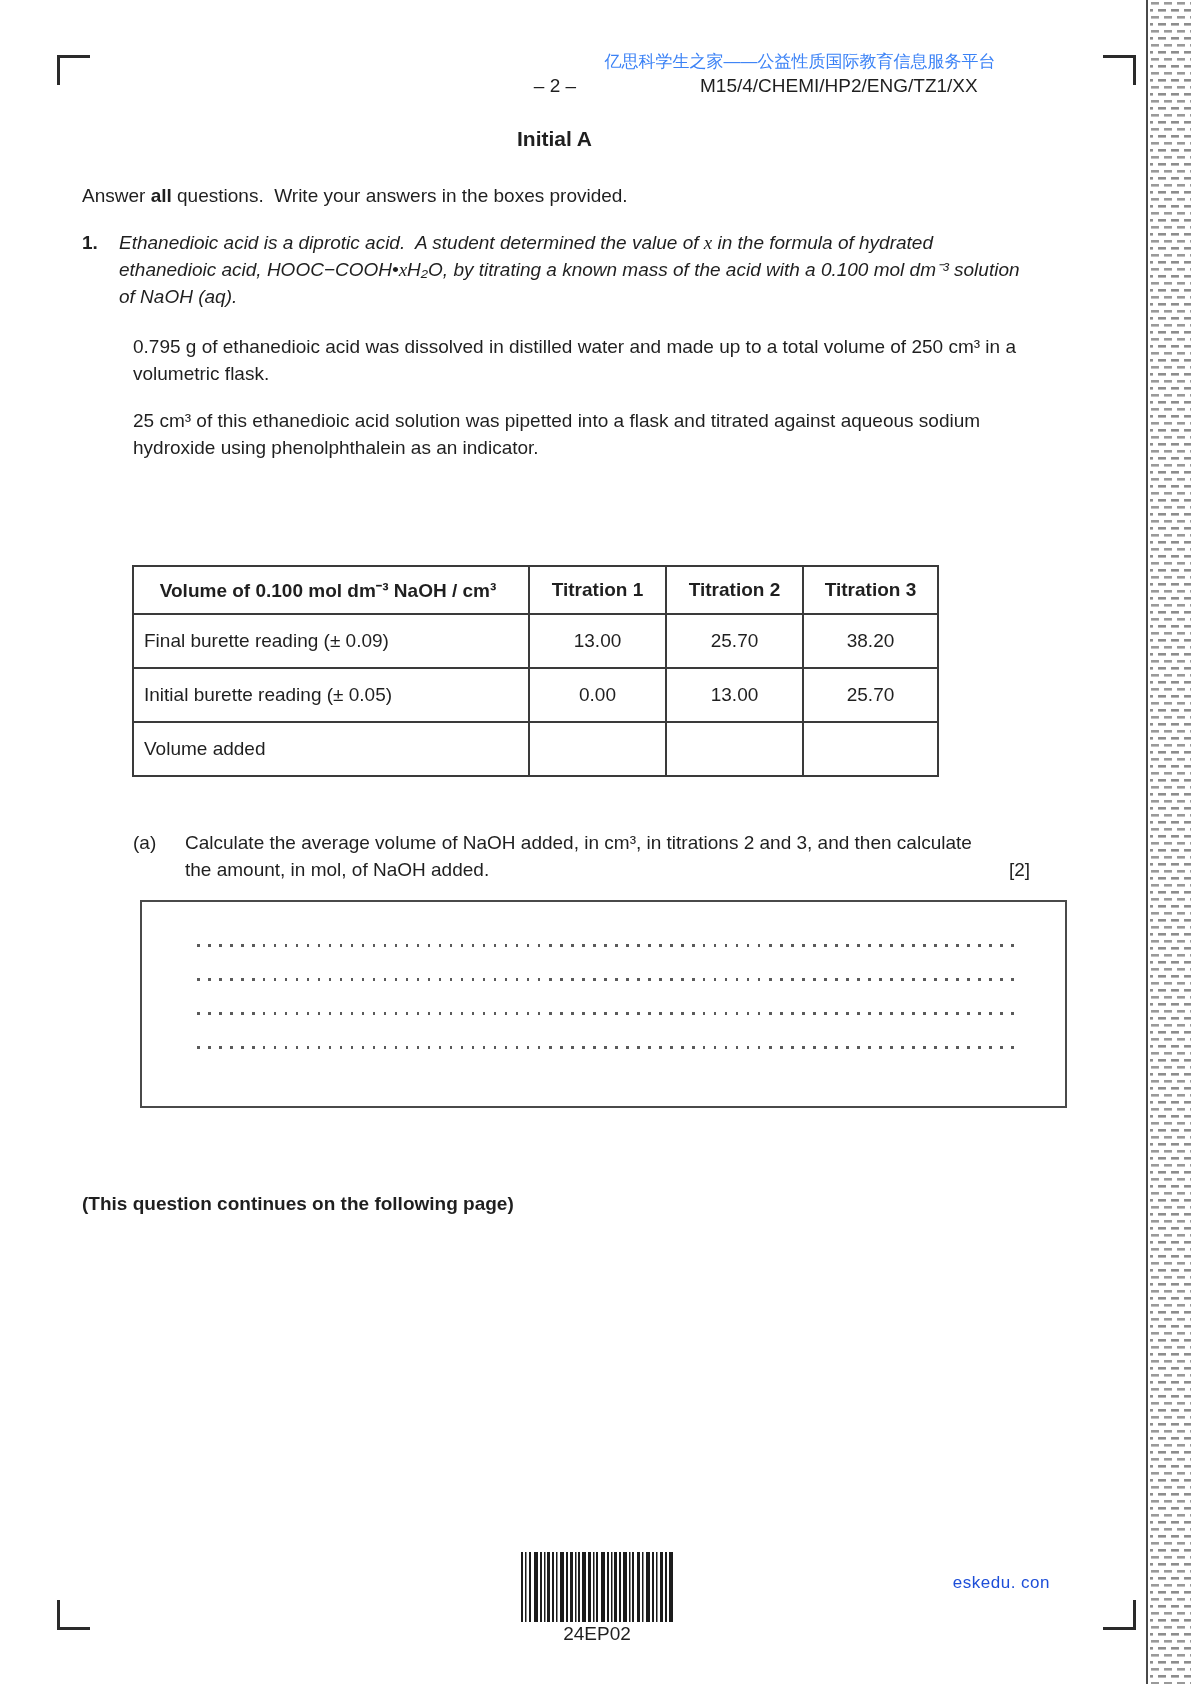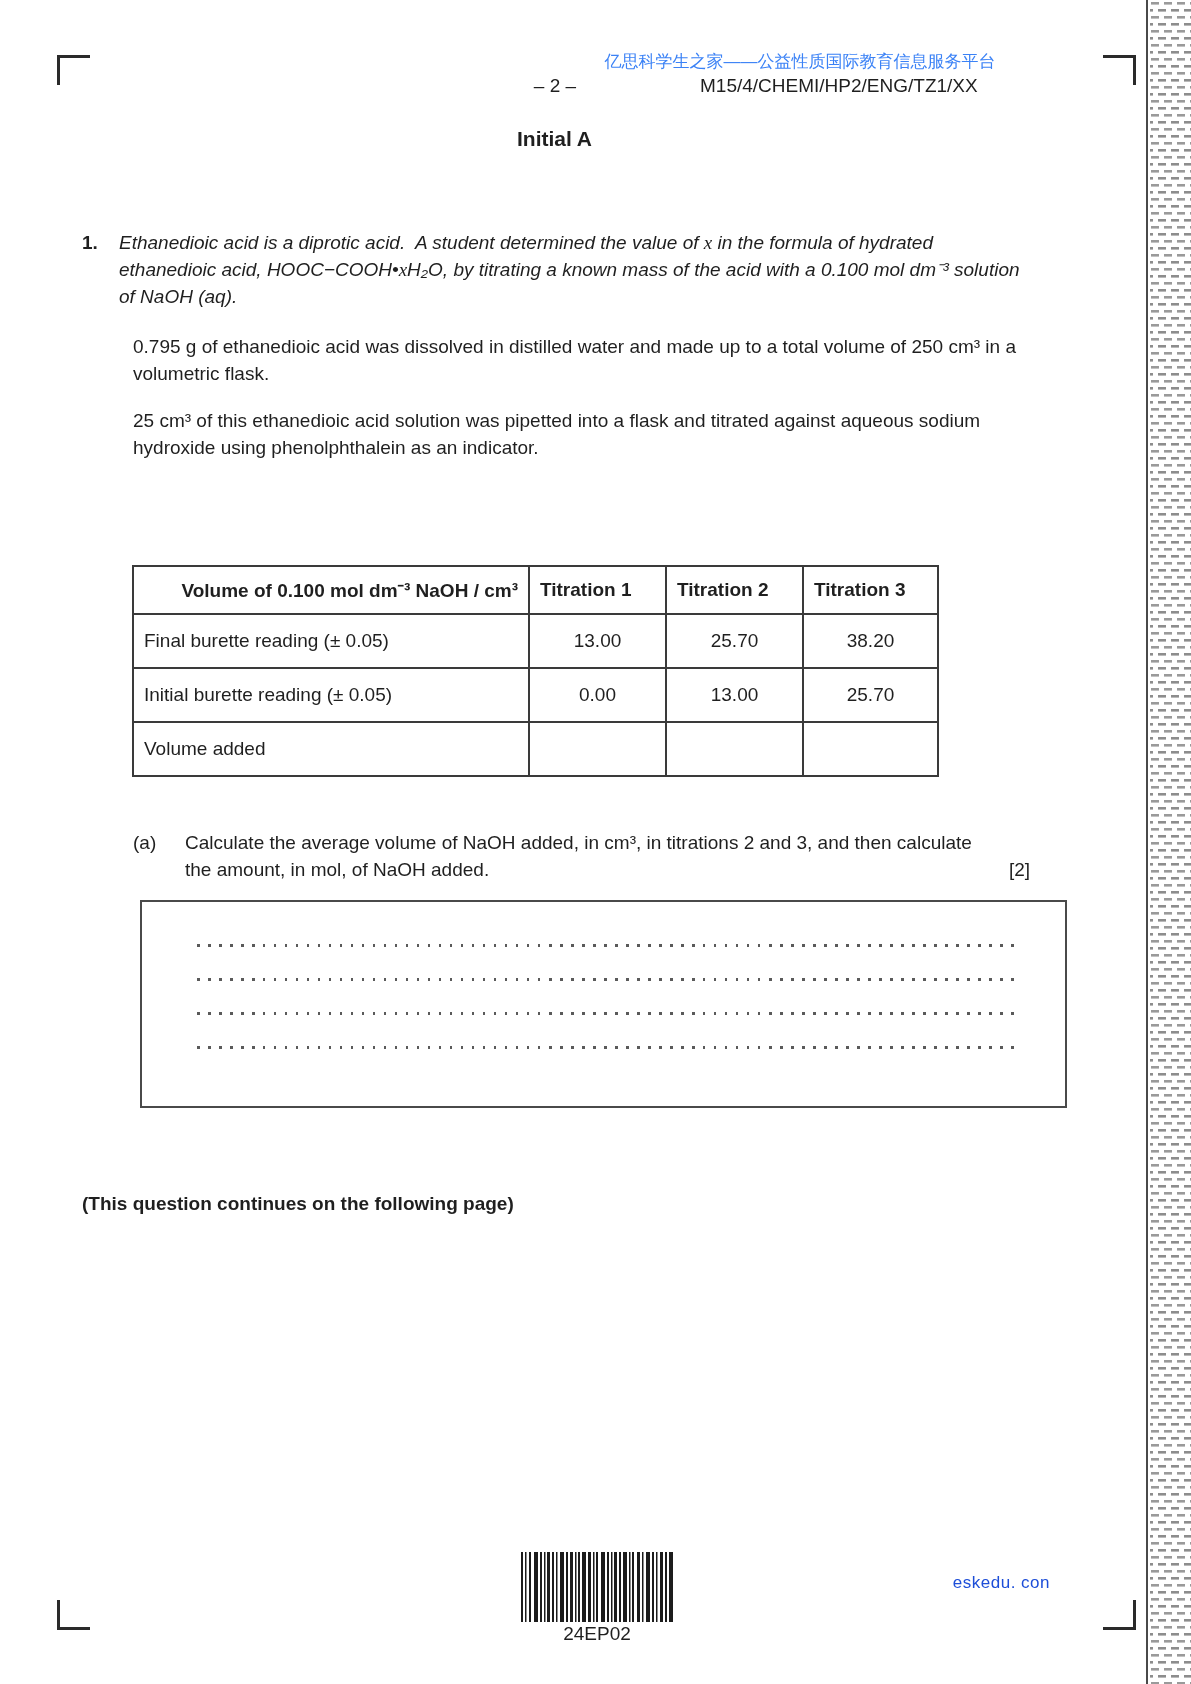--- a/index.html
+++ b/index.html
@@ -46,22 +46,22 @@
 
   
   .ttable{left:132px;top:565px;}
   table.tit{border-collapse:collapse;table-layout:fixed;}
   table.tit th,table.tit td{
     border:2px solid #3a3a3a;
     font-size:19px;
     padding:0 10px;
     background:#fff;
   }
-  table.tit th{height:46px;text-align:left;font-weight:bold;}
-  table.tit th:first-child{text-align:right;padding-left:4px;}
+  table.tit th{height:46px;text-align:center;font-weight:bold;}
+  table.tit th:first-child{text-align:center;padding-left:4px;}
   table.tit td{height:52px;text-align:center;font-weight:normal;}
   table.tit td:first-child{text-align:left;}
   .colA{width:396px;} .colB{width:137px;} .colC{width:137px;} .colD{width:135px;}
 
   
   .pa-label{left:133px;top:829px;}
   .pa-text{left:185px;top:829px;width:800px;}
   .pa-marks{left:985px;top:856px;width:45px;text-align:right;}
 
   
@@ -102,20 +102,21 @@
       </defs>
       <rect width="41" height="1684" fill="url(#hatch)"></rect>
     </svg>
   </div>
 
   <div class="abs cn-header">亿思科学生之家——公益性质国际教育信息服务平台</div>
   <div class="abs page-num">– 2 –</div>
   <div class="abs exam-code">M15/4/CHEMI/HP2/ENG/TZ1/XX</div>
   <div class="abs section-title">Initial A</div>
 
+  <div class="abs txt pre instruction"><span>Answer </span><span class="bold">all</span><span> questions.  Write your answers in the boxes provided.</span></div>
 
   <div class="abs txt bold q-number">1.</div>
   <div class="abs txt pre q-intro"><span>Ethanedioic acid is a diprotic acid.  A student determined the value of </span><span class="serif-var">x</span><span> in the formula of hydrated ethanedioic acid, HOOC−COOH•</span><span class="serif-var">x</span><span>H₂O, by titrating a known mass of the acid with a 0.100 mol dm⁻³ solution of NaOH (aq).</span></div>
   <div class="abs txt pre q-para2">0.795 g of ethanedioic acid was dissolved in distilled water and made up to a total volume of 250 cm³ in a volumetric flask.</div>
   <div class="abs txt pre q-para3">25 cm³ of this ethanedioic acid solution was pipetted into a flask and titrated against aqueous sodium hydroxide using phenolphthalein as an indicator.</div>
 
   <div class="abs ttable">
     <table class="tit">
       <colgroup>
           <col class="colA">
@@ -124,21 +125,21 @@
           <col class="colD">
         </colgroup>
       <tbody>
           <tr>
         <th>Volume of 0.100 mol dm⁻³ NaOH / cm³</th>
         <th>Titration 1</th>
         <th>Titration 2</th>
         <th>Titration 3</th>
       </tr>
       <tr>
-        <td>Final burette reading (± 0.05)</td>
+        <td>Final burette reading (± 0.09)</td>
         <td>13.00</td>
         <td>25.70</td>
         <td>38.20</td>
       </tr>
       <tr>
         <td>Initial burette reading (± 0.05)</td>
         <td>0.00</td>
         <td>13.00</td>
         <td>25.70</td>
       </tr>

